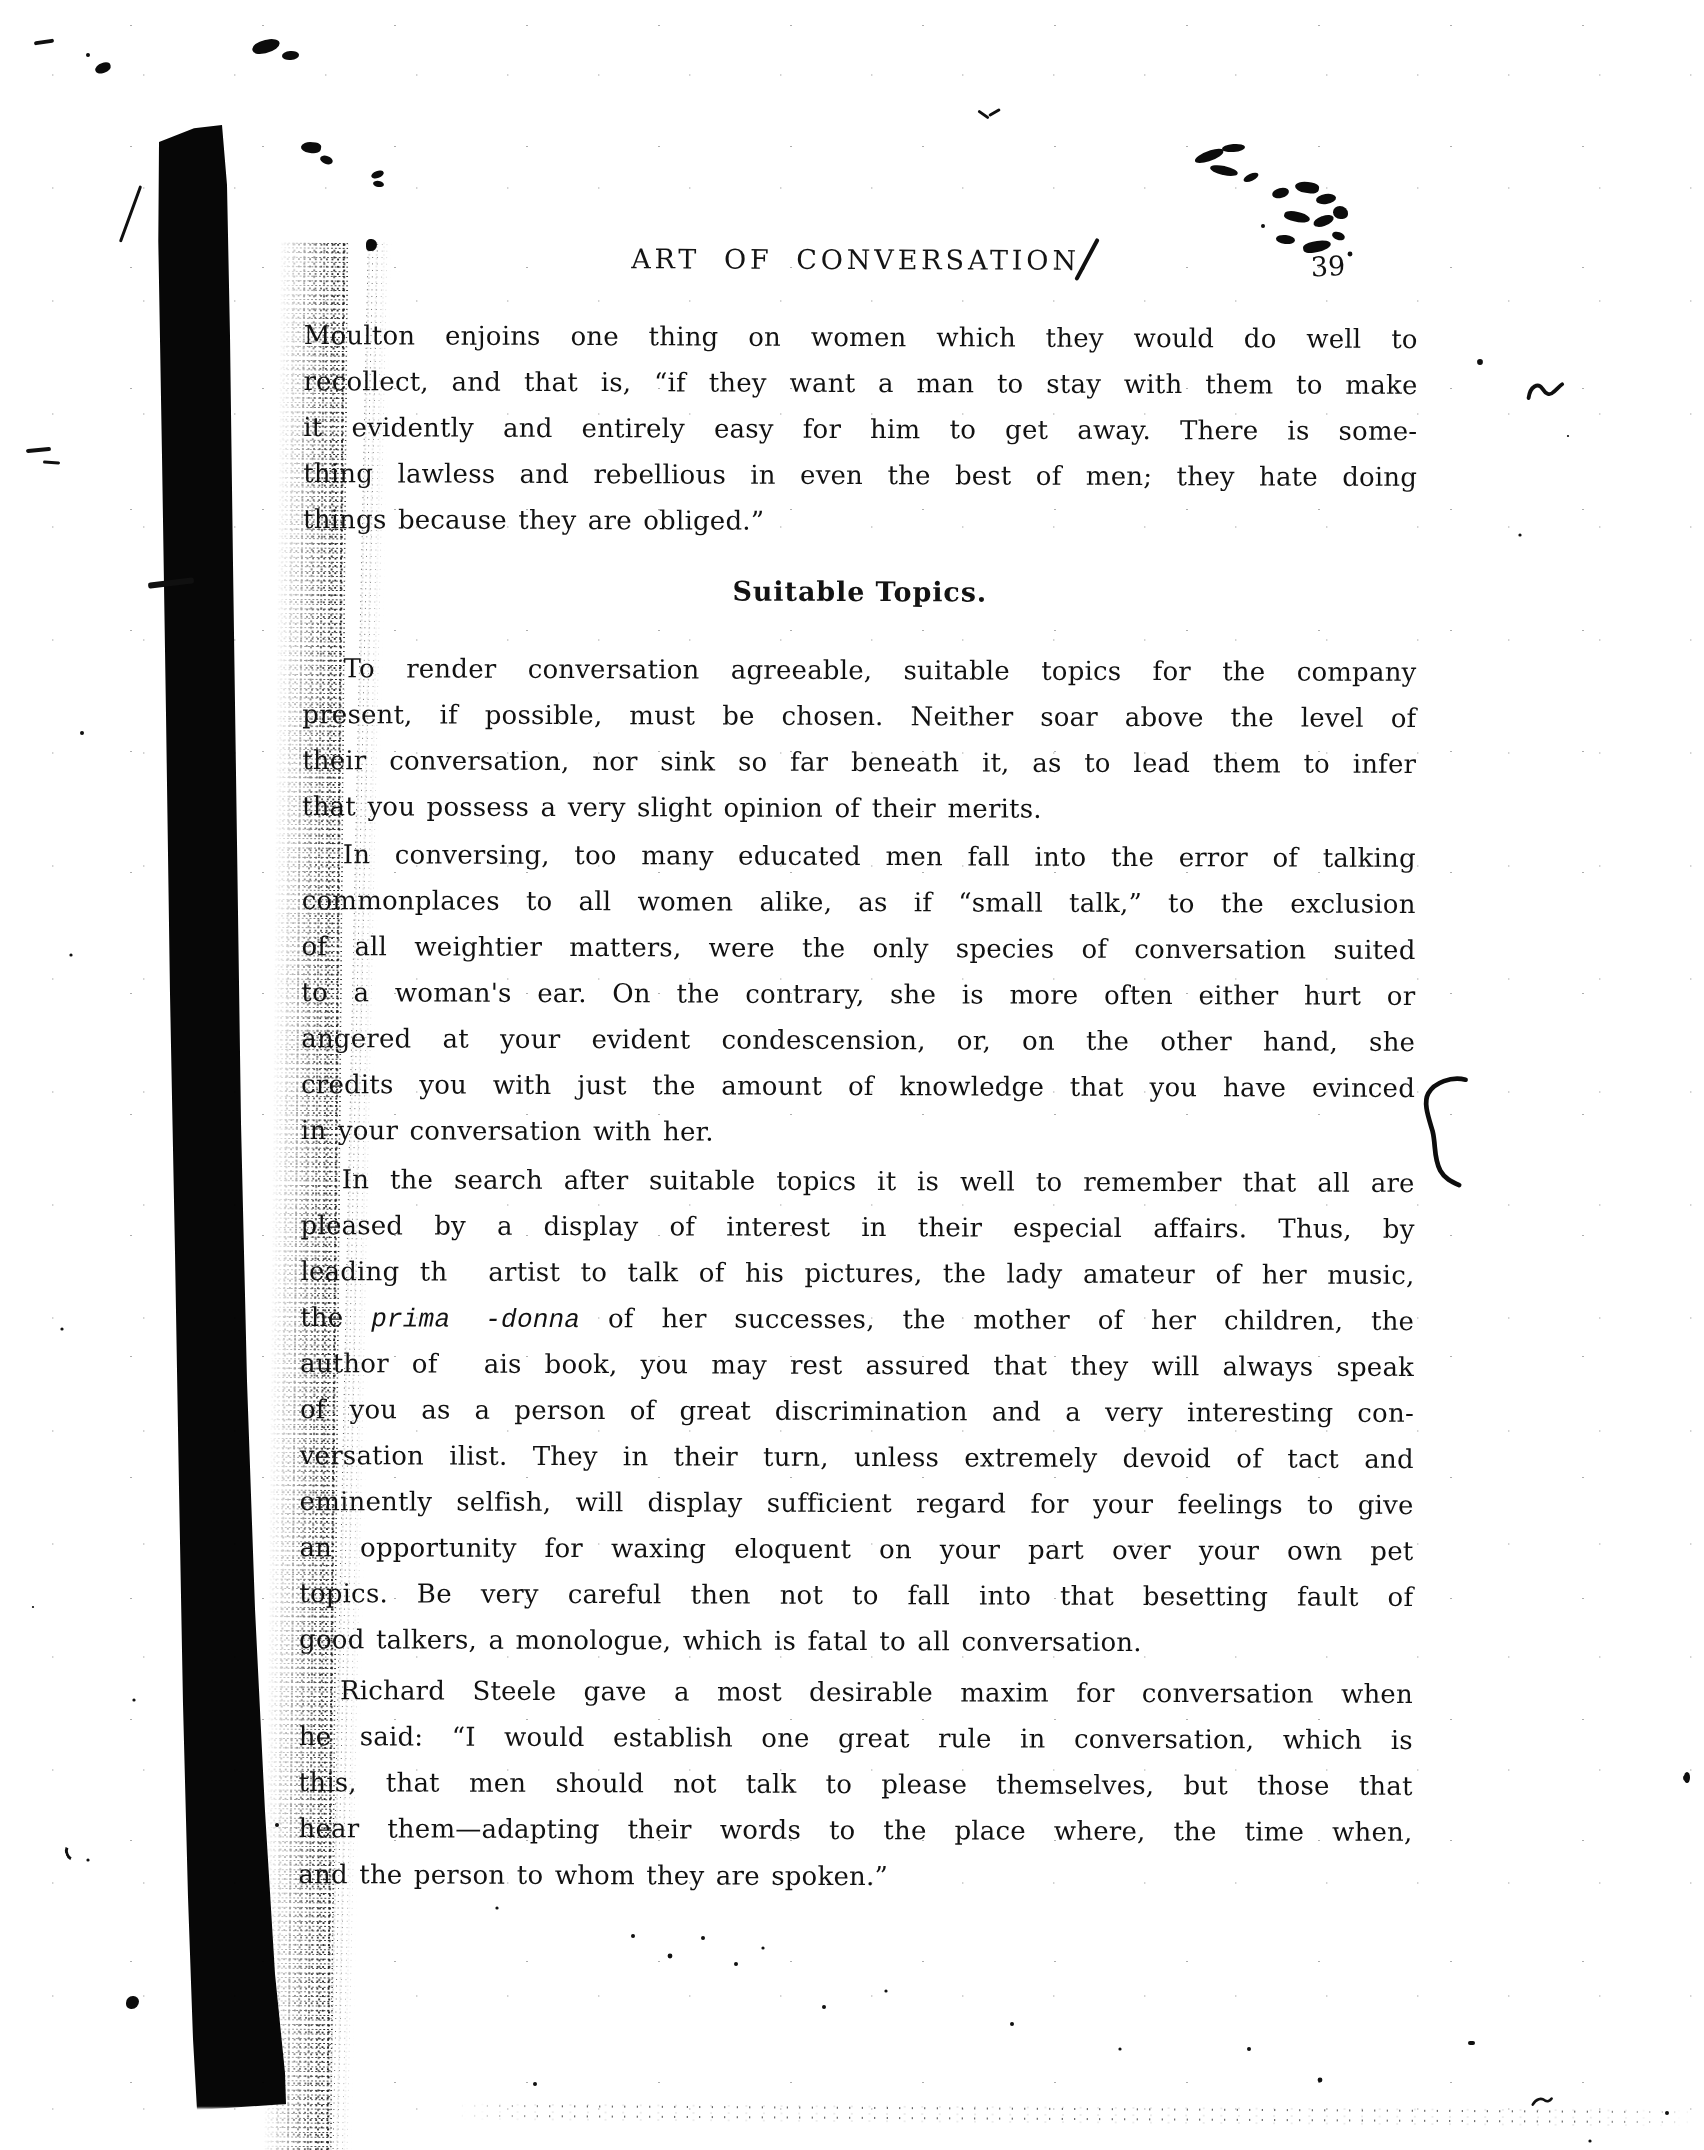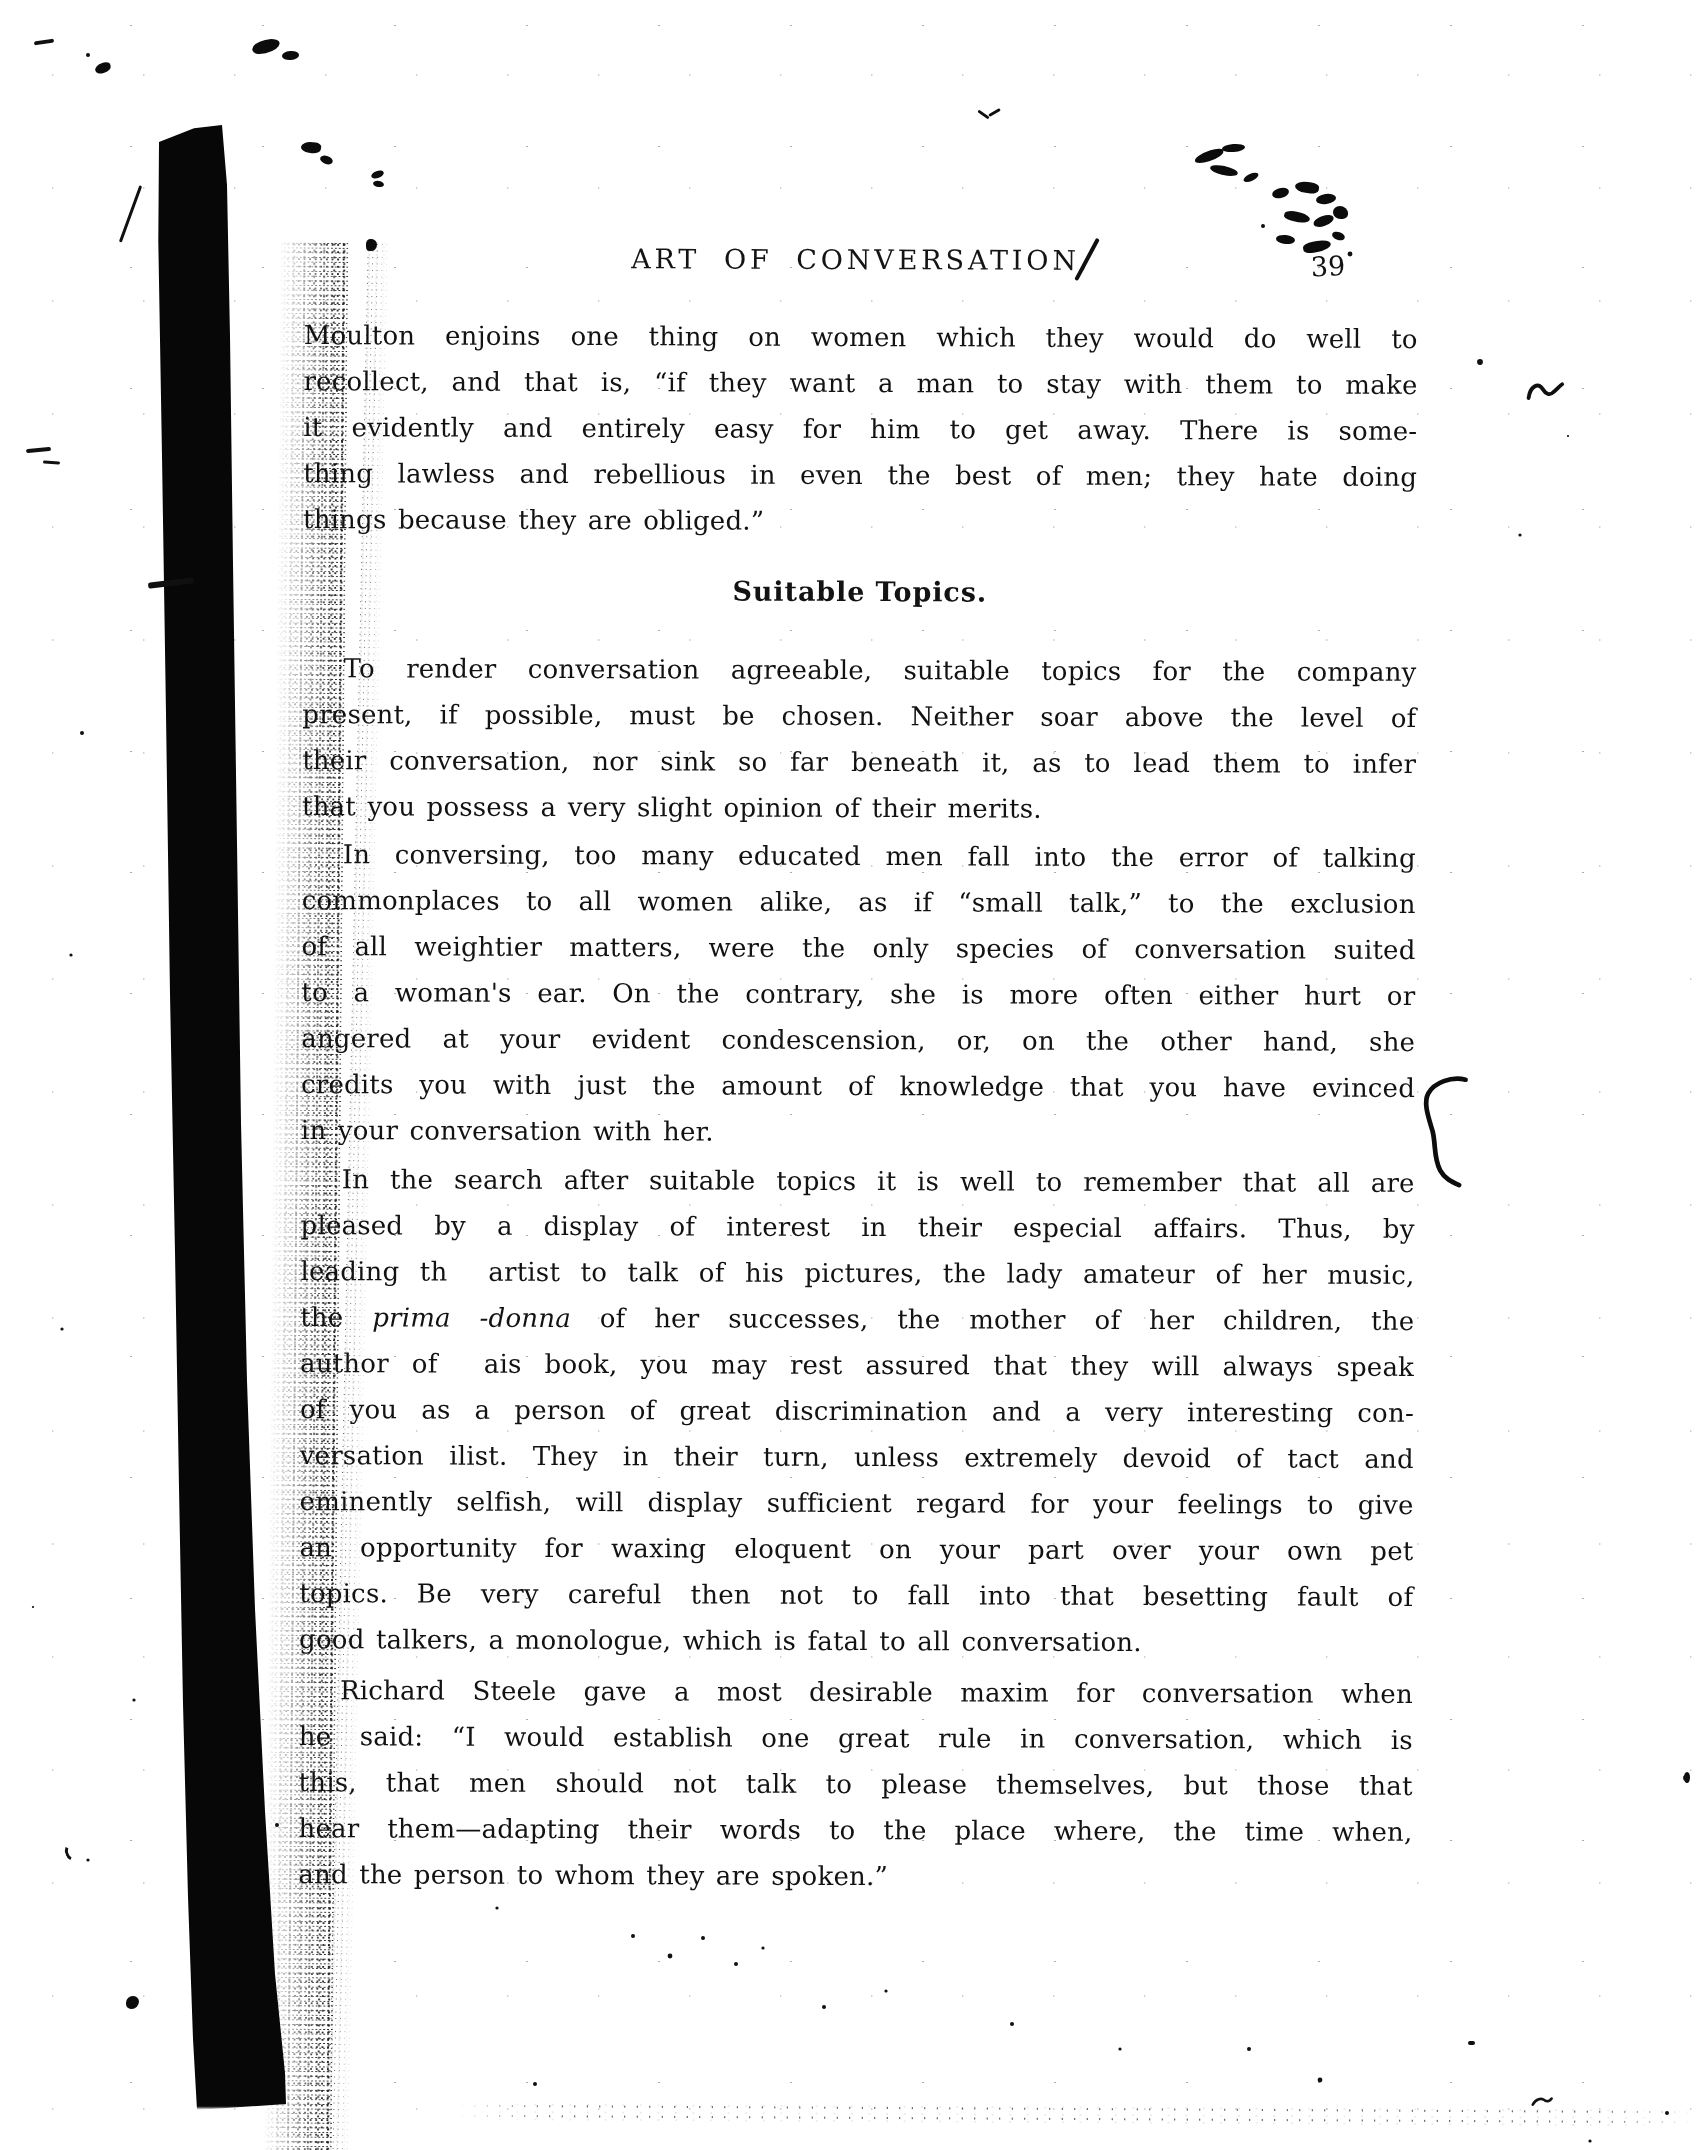--- a/index.html
+++ b/index.html
@@ -30,21 +30,21 @@
   .section-heading{
     position:absolute;left:301px;top:576px;width:1114px;text-align:center;
     font-size:27px;font-weight:700;letter-spacing:0.9px;color:#131313;
   }
   .para{position:absolute;left:301px;width:1114px;font-size:26px;line-height:46px;
         letter-spacing:0.2px;word-spacing:3px;color:#121212;}
   .para .line{text-align:justify;text-align-last:justify;white-space:normal;height:46px;overflow:visible;}
   .para .line.last{text-align-last:left;}
   .para .line:first-child{text-indent:41px;}
   .para.no-indent .line:first-child{text-indent:0;}
-  .it{font-style:italic;}
+  .it{font-style:italic;font-family:Liberation Mono, monospace;}
   .p1{top:314px;} .p2{top:647px;} .p3{top:833px;} .p4{top:1158px;} .p5{top:1669px;}
 
   
   .binding{position:absolute;left:142px;top:112px;width:172px;height:1996px;}
   .binding-core{
     position:absolute;inset:0;background:#070707;filter:blur(1.1px);
     clip-path:polygon(17px 30px,52px 16.3px,80px 13px,85px 73px,88px 224px,
       91px 452px,95px 731px,99px 1011px,105px 1269px,113px 1497px,
       123px 1699px,133px 1862px,143px 1961px,144px 1992px,55px 1998px,
       51px 1927px,46px 1785px,41px 1592px,37px 1376px,33px 1140px,

